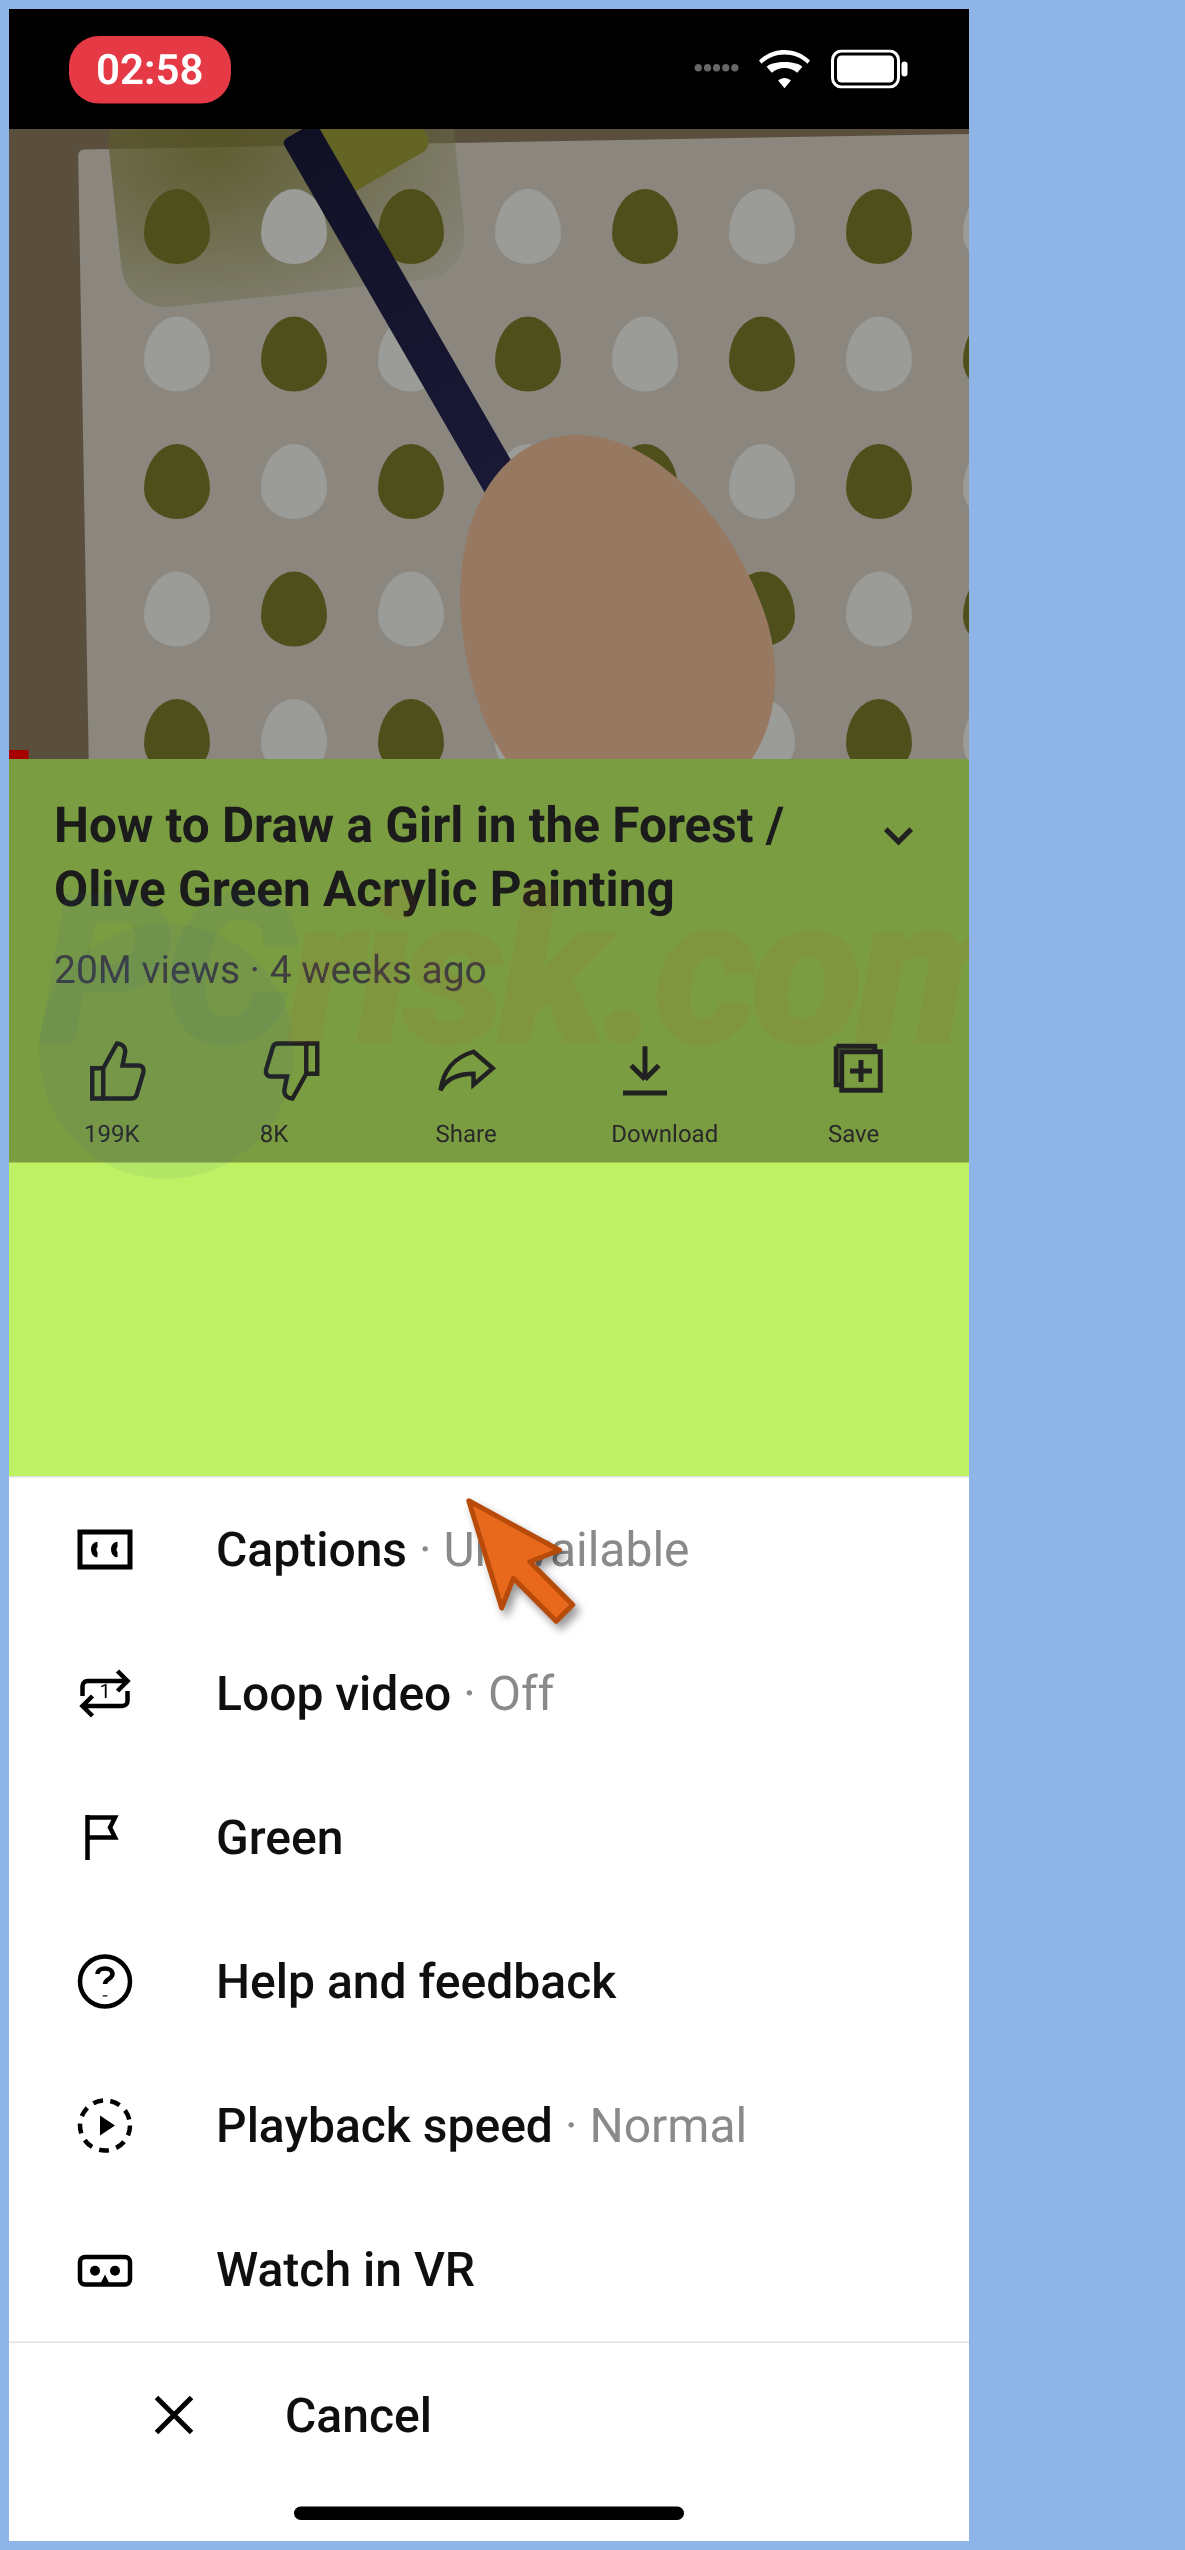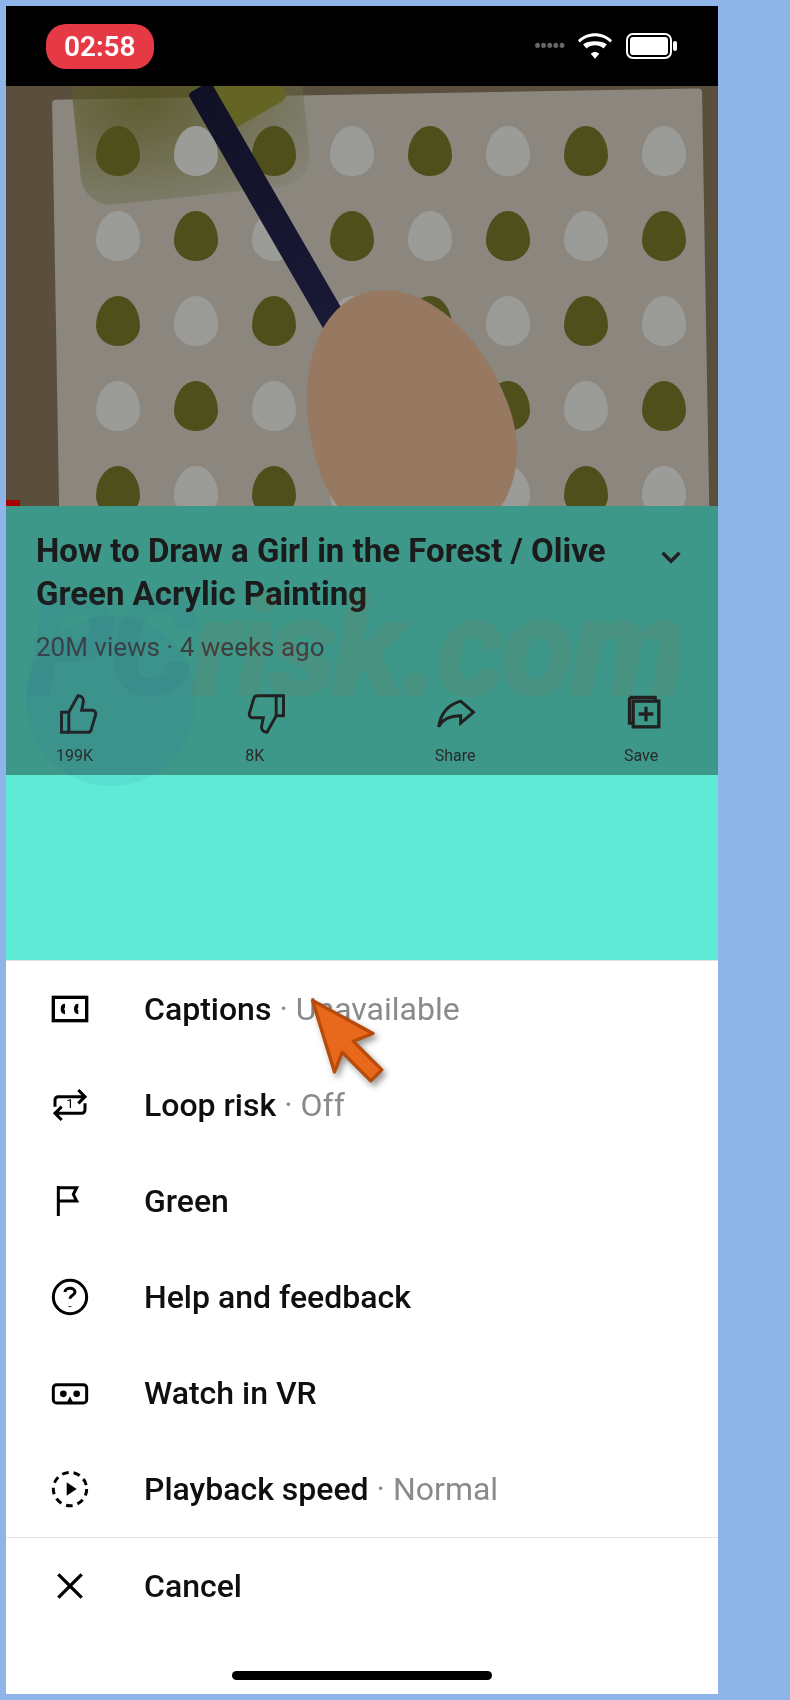--- a/index.html
+++ b/index.html
@@ -1,18 +1,18 @@
 <!DOCTYPE html>
 <html><head>
 <meta charset="utf-8">
 <style>
 * { margin: 0; padding: 0; box-sizing: border-box; }
 html, body { width: 790px; height: 1700px; font-family: -apple-system, Roboto, Arial, sans-serif; overflow: hidden; }
 body { background: #8fb4e8; padding: 6px; }
-.device { width: 712px; height: 1688px; background: #5eead4; border-radius: 0; overflow: hidden; position: relative; }
+.device { width: 640px; height: 1688px; background: #bef264; border-radius: 0; overflow: hidden; position: relative; }
 
 
 .statusbar { height: 80px; background: #000; display: flex; align-items: center; justify-content: space-between; padding: 0 40px; }
 .time-pill { background: #e63946; color: #fff; font-weight: 600; font-size: 28px; padding: 6px 18px; border-radius: 20px; }
 .status-right { display: flex; align-items: center; gap: 14px; }
 .dots { color: #666; font-size: 24px; letter-spacing: -2px; }
 .wifi-icon svg, .battery-icon svg { display: block; }
 
 
 .video-area { position: relative; height: 420px; background: #8a7a5e; overflow: hidden; }
@@ -168,20 +168,26 @@
         <span>8K</span>
       </div>
       <div class="action">
         <svg viewBox="0 0 24 24" fill="none" stroke="#333" stroke-width="1.6">
             <path d="M14 5l7 6-7 6v-4c-6 0-10 2-12 6 1-7 5-12 12-14V5z"></path>
           </svg>
         <span>Share</span>
       </div>
       <div class="action">
         <svg viewBox="0 0 24 24" fill="none" stroke="#333" stroke-width="1.8">
+            <path d="M12 3v12m0 0l-5-5m5 5l5-5M4 20h16"></path>
+          </svg>
+        <span>Download</span>
+      </div>
+      <div class="action">
+        <svg viewBox="0 0 24 24" fill="none" stroke="#333" stroke-width="1.8">
             <rect x="5" y="5" width="14" height="14"></rect>
             <path d="M12 8v8M8 12h8M3 3h14v2M3 3v14h2"></path>
           </svg>
         <span>Save</span>
       </div>
     </div>
     <div class="dim"></div>
   </div>
 
   <div class="wm-circle"></div>
@@ -199,61 +205,61 @@
       </span>
       <span><span class="label">Captions</span><span class="dot">·</span><span class="value">Unavailable</span></span>
     </div>
     <div class="menu-item">
       <span class="icon-slot">
         <svg viewBox="0 0 24 24" fill="none" stroke="#000" stroke-width="1.8">
             <path d="M17 3l4 4-4 4M3 13V9c0-1.1.9-2 2-2h16M7 21l-4-4 4-4M21 11v4c0 1.1-.9 2-2 2H3"></path>
             <text x="12" y="14" font-size="8" text-anchor="middle" fill="#000" stroke="none">1</text>
           </svg>
       </span>
-      <span><span class="label">Loop risk</span><span class="dot">·</span><span class="value">Off</span></span>
+      <span><span class="label">Loop video</span><span class="dot">·</span><span class="value">Off</span></span>
     </div>
     <div class="menu-item">
       <span class="icon-slot">
         <svg viewBox="0 0 24 24" fill="none" stroke="#000" stroke-width="1.8">
             <path d="M5 3v18M5 4h11l-2 4 2 4H5"></path>
           </svg>
       </span>
       <span class="label">Green</span>
     </div>
     <div class="menu-item">
       <span class="icon-slot">
         <svg viewBox="0 0 24 24" fill="none" stroke="#000" stroke-width="1.8">
             <circle cx="12" cy="12" r="10"></circle>
             <path d="M9 9c0-3 6-3 6 0 0 2-3 2-3 4M12 17.5v.5"></path>
           </svg>
       </span>
       <span class="label">Help and feedback</span>
+    </div>
+    <div class="menu-item">
+      <span class="icon-slot">
+        <svg viewBox="0 0 24 24" fill="none" stroke="#000" stroke-width="1.8">
+            <circle cx="12" cy="12" r="10" stroke-dasharray="4 3"></circle>
+            <polygon points="10,8 16,12 10,16" fill="#000" stroke="none"></polygon>
+          </svg>
+      </span>
+      <span><span class="label">Playback speed</span><span class="dot">·</span><span class="value">Normal</span></span>
     </div>
     <div class="menu-item">
       <span class="icon-slot">
         <svg viewBox="0 0 24 24" fill="none" stroke="#000" stroke-width="1.8">
             <rect x="2" y="7" width="20" height="11" rx="2"></rect>
             <circle cx="8" cy="12.5" r="2" fill="#000" stroke="none"></circle>
             <circle cx="16" cy="12.5" r="2" fill="#000" stroke="none"></circle>
             <path d="M11 18l1-2 1 2"></path>
           </svg>
       </span>
       <span class="label">Watch in VR</span>
     </div>
-    <div class="menu-item">
-      <span class="icon-slot">
-        <svg viewBox="0 0 24 24" fill="none" stroke="#000" stroke-width="1.8">
-            <circle cx="12" cy="12" r="10" stroke-dasharray="4 3"></circle>
-            <polygon points="10,8 16,12 10,16" fill="#000" stroke="none"></polygon>
-          </svg>
-      </span>
-      <span><span class="label">Playback speed</span><span class="dot">·</span><span class="value">Normal</span></span>
-    </div>
     <div class="sheet-divider"></div>
-    <div class="menu-item" style="padding-bottom:88px;">
+    <div class="menu-item" style="padding-bottom:64px;margin-left:46px;">
       <span class="icon-slot">
         <svg viewBox="0 0 24 24" fill="none" stroke="#000" stroke-width="2">
             <path d="M5 5l14 14M19 5L5 19"></path>
           </svg>
       </span>
       <span class="label">Cancel</span>
     </div>
   </div>
 
   <div class="arrow-cursor">

